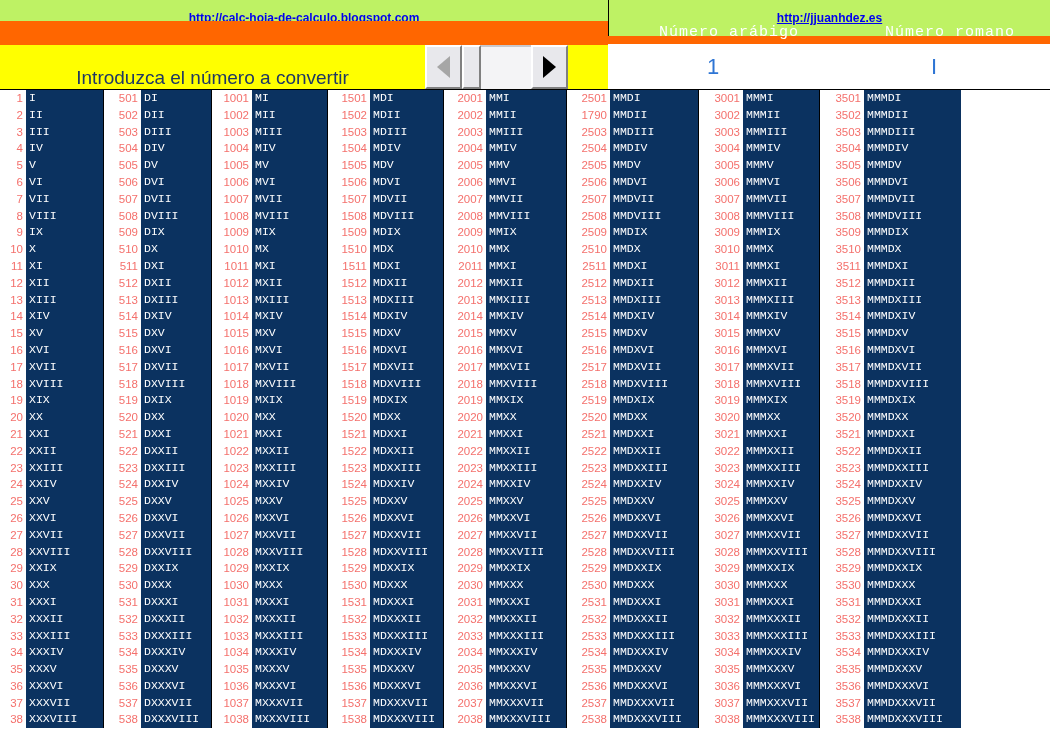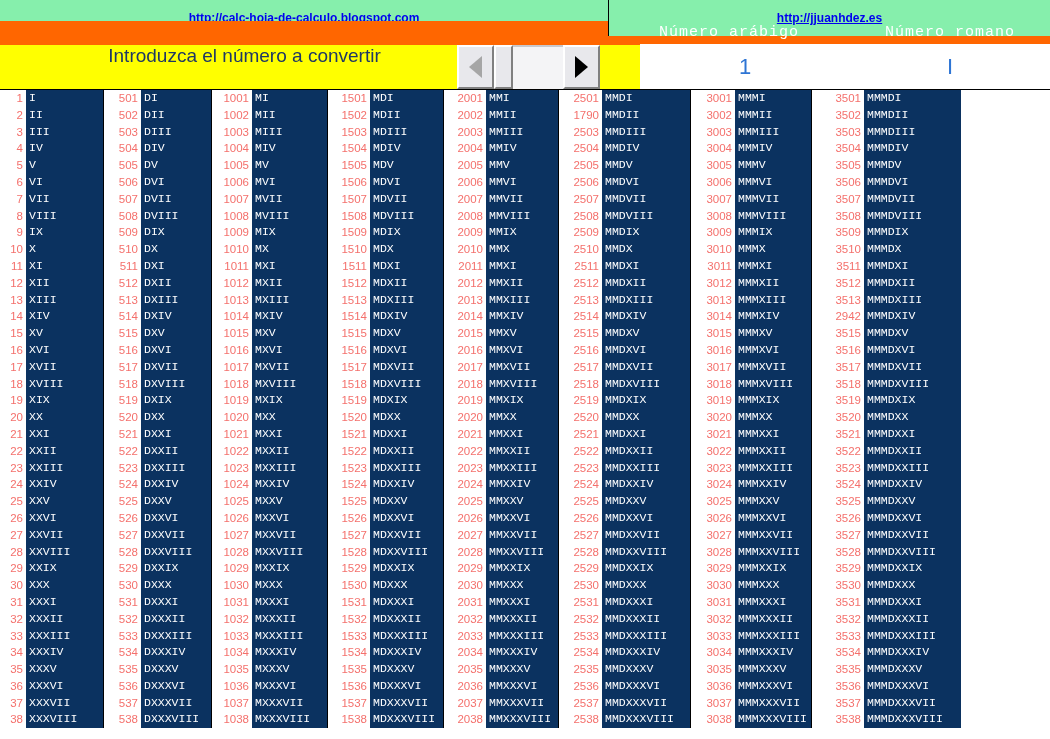--- a/index.html
+++ b/index.html
@@ -5,40 +5,40 @@
   html,body{margin:0;padding:0;}
   body{
     width:1050px;height:739px;overflow:hidden;background:#ffffff;
     font-family:"Liberation Sans",sans-serif;
   }
   .app{position:relative;width:1050px;height:739px;}
 
   
   .linkbar{display:flex;height:20px;background:#008000;border-bottom:1px solid #000;}
   .linkcell{display:flex;align-items:center;justify-content:center;height:36px;
-            background:#86efac;overflow:hidden;}
+            background:#bef264;overflow:hidden;}
   .linkcell.left{width:608px;border-right:1px solid #000;}
   .linkcell.right{flex:1;}
   .linkcell a,.linkcell span.lnk{
      color:#0000ee;text-decoration:underline;font-weight:bold;
      font-size:12px;font-family:"Liberation Sans",sans-serif;white-space:nowrap;}
 
   
   .orangebar{display:flex;height:23px;background:#FF6600;}
   .ob-left{width:608px;background:#FF6600;}
   .ob-arab{width:210px;display:flex;align-items:center;justify-content:center;}
   .ob-rom{flex:1;display:flex;align-items:center;justify-content:center;}
   .ob-arab span,.ob-rom span{
      color:#ffffff;font-family:"Liberation Mono",monospace;font-size:15px;
      letter-spacing:1px;white-space:nowrap;margin-left:32px;}
 
   
   .promptbar{display:flex;height:45px;background:#ffffff;}
-  .yellow{width:425px;background:#FFFF00;display:flex;align-items:flex-start;
-          justify-content:center;border-top:1px solid #FF6600;padding-left:32px;}
+  .yellow{width:425px;background:#FFFF00;display:flex;align-items:flex-end;
+          justify-content:center;border-top:1px solid #FF6600;}
   .yellow span{color:#1F3864;font-size:19px;font-family:"Liberation Sans",sans-serif;
                white-space:nowrap;}
   .spinwrap{width:183px;background:#FFFF00;display:flex;align-items:flex-start;
             border-top:1px solid #FF6600;}
   .scroll{display:flex;height:44px;width:143px;margin-left:0;}
   .sbtn{width:37px;height:44px;background:#E8E8EC;
         border:2px solid;border-color:#ffffff #808080 #808080 #ffffff;
         box-sizing:border-box;display:flex;align-items:center;justify-content:center;}
   .sthumb{width:19px;height:44px;background:#E8E8EC;
         border:2px solid;border-color:#ffffff #808080 #808080 #ffffff;box-sizing:border-box;}
@@ -63,24 +63,24 @@
        font-family:"Liberation Sans",sans-serif;font-size:11.5px;
        background:#ffffff;height:16.8px;line-height:16.8px;box-sizing:border-box;}
   .rom{color:#ffffff;background:#0B3260;font-family:"Liberation Mono",monospace;
        font-size:11.5px;height:16.8px;line-height:16.8px;padding-left:3px;
        box-sizing:border-box;overflow:hidden;white-space:nowrap;}
   
   .p0 .num{width:26px}   .p0 .rom{width:77px}
   .p1 .num{width:37px}   .p1 .rom{width:70px}
   .p2 .num{width:40px}   .p2 .rom{width:75px}
   .p3 .num{width:42px}   .p3 .rom{width:73px}
-  .p4 .num{width:42px}   .p4 .rom{width:72px}
+  .p4 .num{width:42px}   .p4 .rom{width:80px}
   .p5 .num{width:43px}   .p5 .rom{width:88px}
   .p6 .num{width:44px}   .p6 .rom{width:76px}
-  .p7 .num{width:52px}   .p7 .rom{width:97px}
+  .p7 .num{width:44px}   .p7 .rom{width:97px}
   .colsep{width:1px;background:#000;}
 </style>
 </head>
 <body>
 
 <div class="app">
 
   <div class="linkbar">
     <div class="linkcell left">
       <span class="lnk">http://calc-hoja-de-calculo.blogspot.com</span>
@@ -1258,21 +1258,21 @@
           </div>
           <div class="prow">
             <div class="num">3512</div>
             <div class="rom">MMMDXII</div>
           </div>
           <div class="prow">
             <div class="num">3513</div>
             <div class="rom">MMMDXIII</div>
           </div>
           <div class="prow">
-            <div class="num">2942</div>
+            <div class="num">3514</div>
             <div class="rom">MMMDXIV</div>
           </div>
           <div class="prow">
             <div class="num">3515</div>
             <div class="rom">MMMDXV</div>
           </div>
           <div class="prow">
             <div class="num">3516</div>
             <div class="rom">MMMDXVI</div>
           </div>

